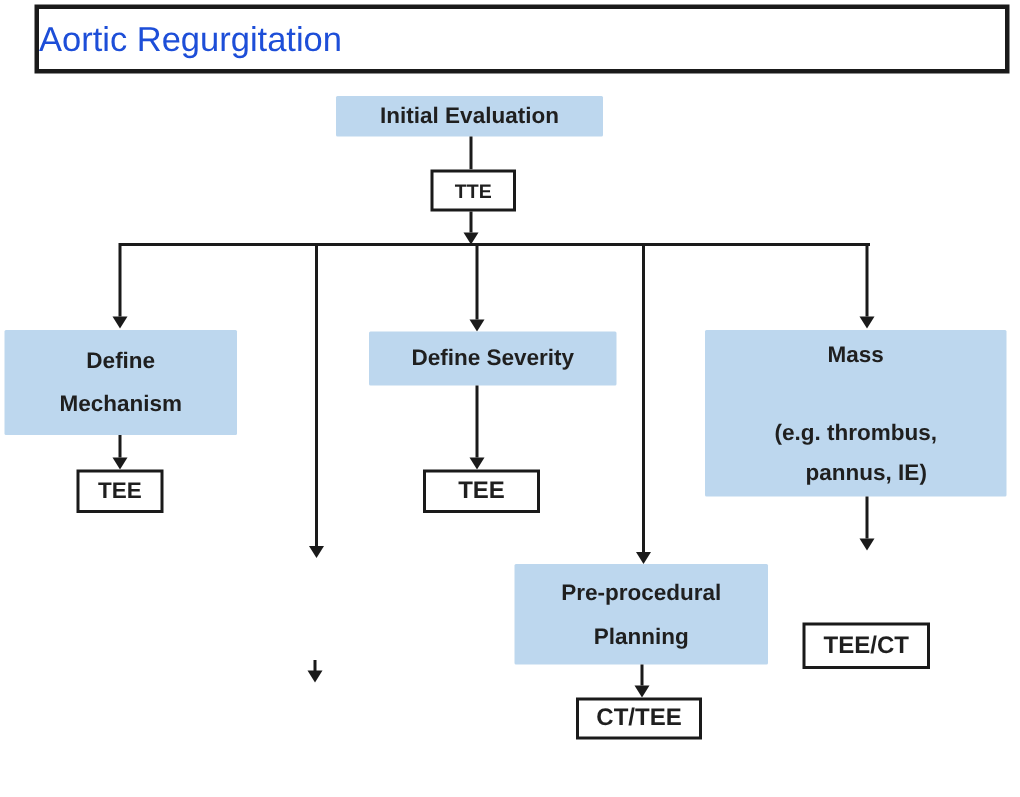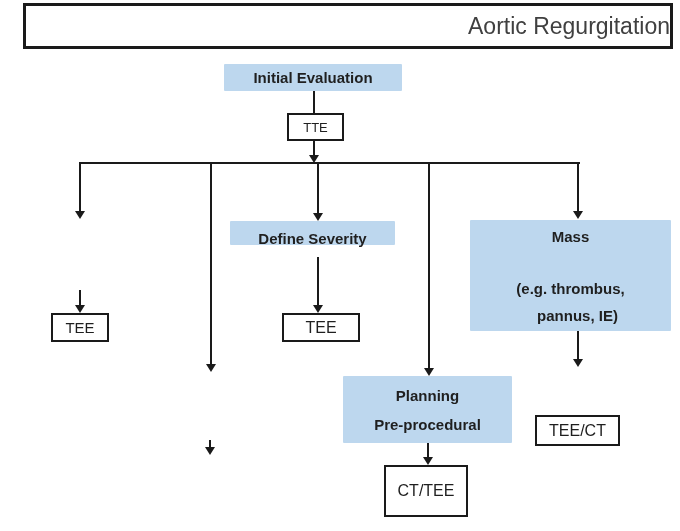--- a/index.html
+++ b/index.html
@@ -11,25 +11,25 @@
     font-family: "Liberation Sans", sans-serif;
     color: #1f1f1f;
     overflow: hidden;
   }
   .abs { position: absolute; box-sizing: border-box; }
 
   
   .title-box {
     border: 3px solid #1a1a1a;
     background: #ffffff;
-    text-align: right;
+    text-align: left;
     font-size: 23px;
     font-weight: 400;
     line-height: 40px;
-    color: #404040;
+    color: #1d4ed8;
   }
 
   
   .bluenode {
     background: #BDD7EE;
     color: #1f1f1f;
     font-weight: 700;
     font-size: 15px;
     text-align: center;
     display: flex;
@@ -39,21 +39,21 @@
   }
   .bluenode .ln { line-height: 29px; }
   .bluenode.single { line-height: 36px; display: block; }
 
   
   .testbox {
     background: #ffffff;
     border: 2px solid #1a1a1a;
     color: #1f1f1f;
     font-size: 16px;
-    font-weight: 400;
+    font-weight: 700;
     text-align: center;
     display: flex;
     flex-direction: column;
     justify-content: center;
   }
   .testbox .ln { line-height: 32px; }
 
   
   .vline { position: absolute; width: 2px; background: #1a1a1a; }
   .hline { position: absolute; height: 2px; background: #1a1a1a; }
@@ -91,42 +91,46 @@
 
   <div class="vline" style="left:317px; top:162px; height:51px;"></div>
   <div class="arrow-down" style="left:313px; top:213px;"></div>
 
   <div class="vline" style="left:428px; top:162px; height:206px;"></div>
   <div class="arrow-down" style="left:424px; top:368px;"></div>
 
   <div class="vline" style="left:577px; top:162px; height:49px;"></div>
   <div class="arrow-down" style="left:573px; top:211px;"></div>
 
+  <div class="abs bluenode" style="left:3px; top:220px; width:155px; height:70px;">
+    <span class="ln">Define</span>
+    <span class="ln">Mechanism</span>
+  </div>
   <div class="vline" style="left:79px; top:290px; height:15px;"></div>
   <div class="arrow-down" style="left:75px; top:305px;"></div>
   <div class="abs testbox" style="left:51px; top:313px; width:58px; height:29px; font-size:15px;">TEE</div>
 
-  <div class="abs bluenode single" style="left:230px; top:221px; width:165px; height:24px;">Define Severity</div>
+  <div class="abs bluenode single" style="left:246px; top:221px; width:165px; height:36px;">Define Severity</div>
   <div class="vline" style="left:317px; top:257px; height:48px;"></div>
   <div class="arrow-down" style="left:313px; top:305px;"></div>
   <div class="abs testbox" style="left:282px; top:313px; width:78px; height:29px;">TEE</div>
 
   <div class="abs bluenode" style="left:470px; top:220px; width:201px; height:111px;">
     <span class="ln" style="line-height:27px;">Mass</span>
     <span class="ln" style="line-height:27px; margin-top:25px;">(e.g. thrombus,</span>
     <span class="ln" style="line-height:27px;padding-left:14px;">pannus, IE)</span>
   </div>
   <div class="vline" style="left:577px; top:331px; height:28px;"></div>
   <div class="arrow-down" style="left:573px; top:359px;"></div>
   <div class="abs testbox" style="left:535px; top:367px; width:85px; height:31px;margin-top:48px;">TEE/CT</div>
 
   <div class="vline" style="left:209px; top:440px; height:8px;"></div>
   <div class="arrow-down" style="left:205px; top:447px;"></div>
 
   <div class="abs bluenode" style="left:343px; top:376px; width:169px; height:67px;">
+    <span class="ln">Pre-procedural</span>
     <span class="ln">Planning</span>
-    <span class="ln">Pre-procedural</span>
   </div>
   <div class="vline" style="left:427px; top:443px; height:14px;"></div>
   <div class="arrow-down" style="left:423px; top:457px;"></div>
-  <div class="abs testbox" style="left:384px; top:465px; width:84px; height:52px;">CT/TEE</div>
+  <div class="abs testbox" style="left:384px; top:465px; width:84px; height:28px;">CT/TEE</div>
 
 </div>
 
 </body></html>

